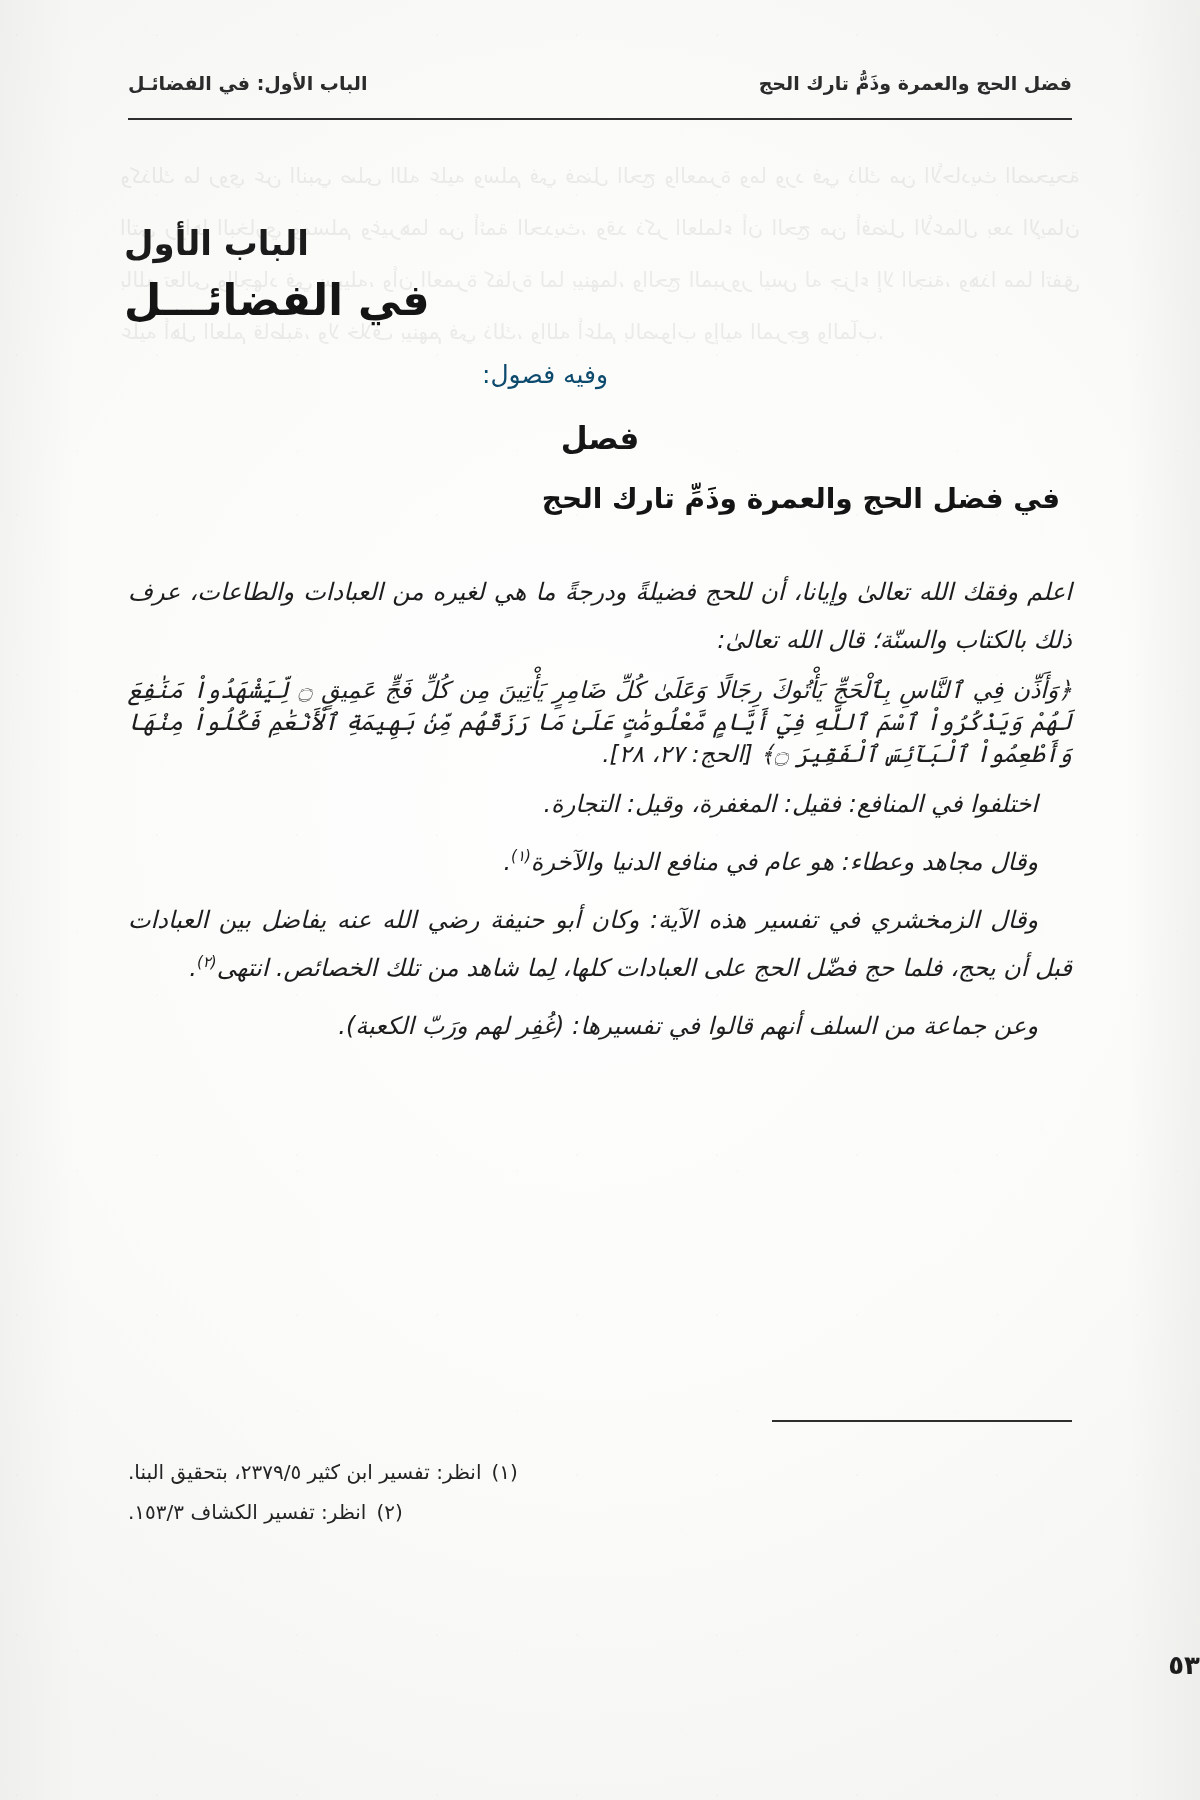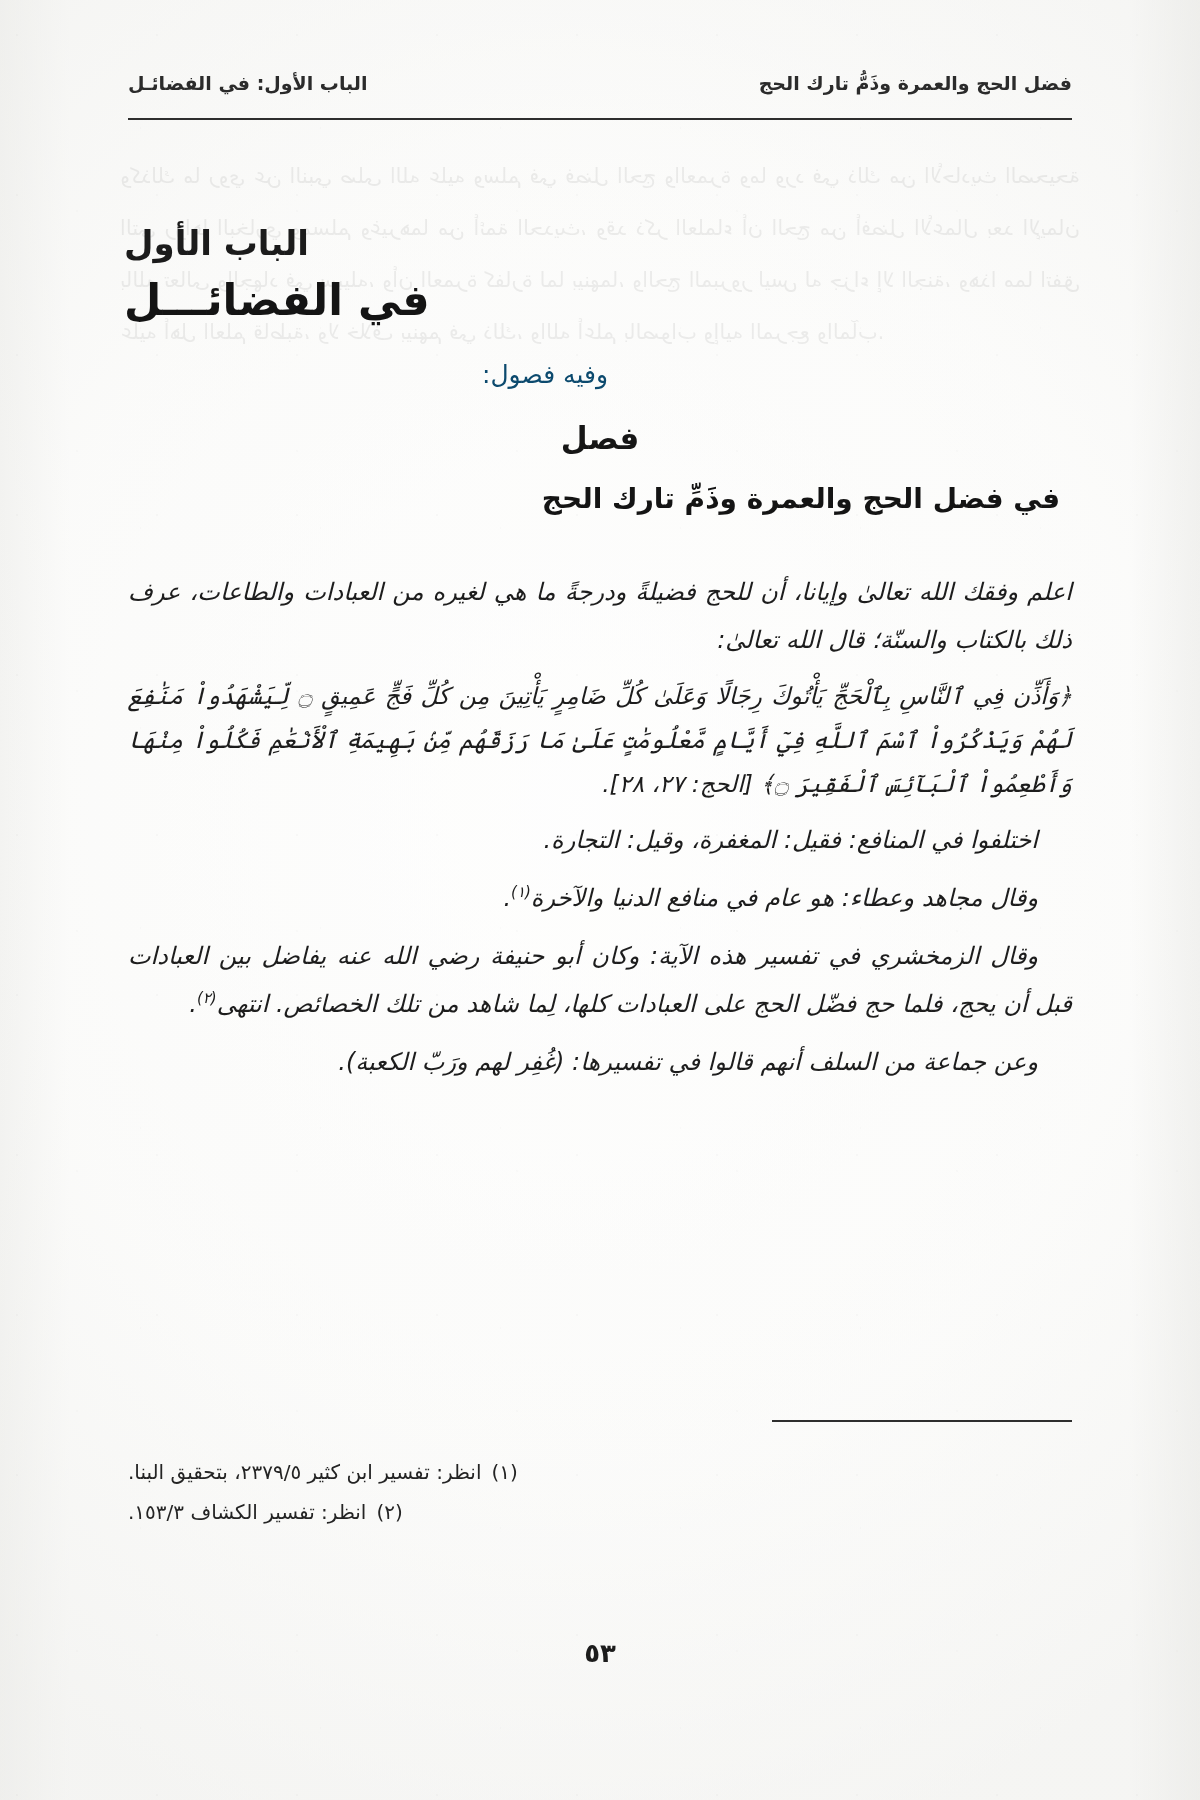--- a/index.html
+++ b/index.html
@@ -158,21 +158,21 @@
   }
   .body p {
     margin: 0 0 10px 0;
     text-indent: 34px;
     font-style: italic;
   }
   .body p.noindent { text-indent: 0; }
 
   .ayah {
     font-size: 23.5px;
-    line-height: 44px;
+    line-height: 32px;
     letter-spacing: 0.2px;
   }
 
   sup.fn {
     font-size: 15px;
     vertical-align: super;
     line-height: 0;
   }
 
   
@@ -194,24 +194,24 @@
     text-align: left;
     font-size: 20px;
     line-height: 40px;
     color: #242424;
   }
   .footnote-item { white-space: nowrap; }
   .fn-num { margin-left: 10px; }
 
   .page-number {
     position: absolute;
-    bottom: 132px;
+    bottom: 120px;
     left: 0;
     right: 0;
-    text-align: center;
+    text-align: right;
     direction: rtl;
     font-size: 26px;
     font-weight: 600;
     color: #1c1c1c;
   }
 
   
   .noise {
     position: absolute;
     inset: 0;

